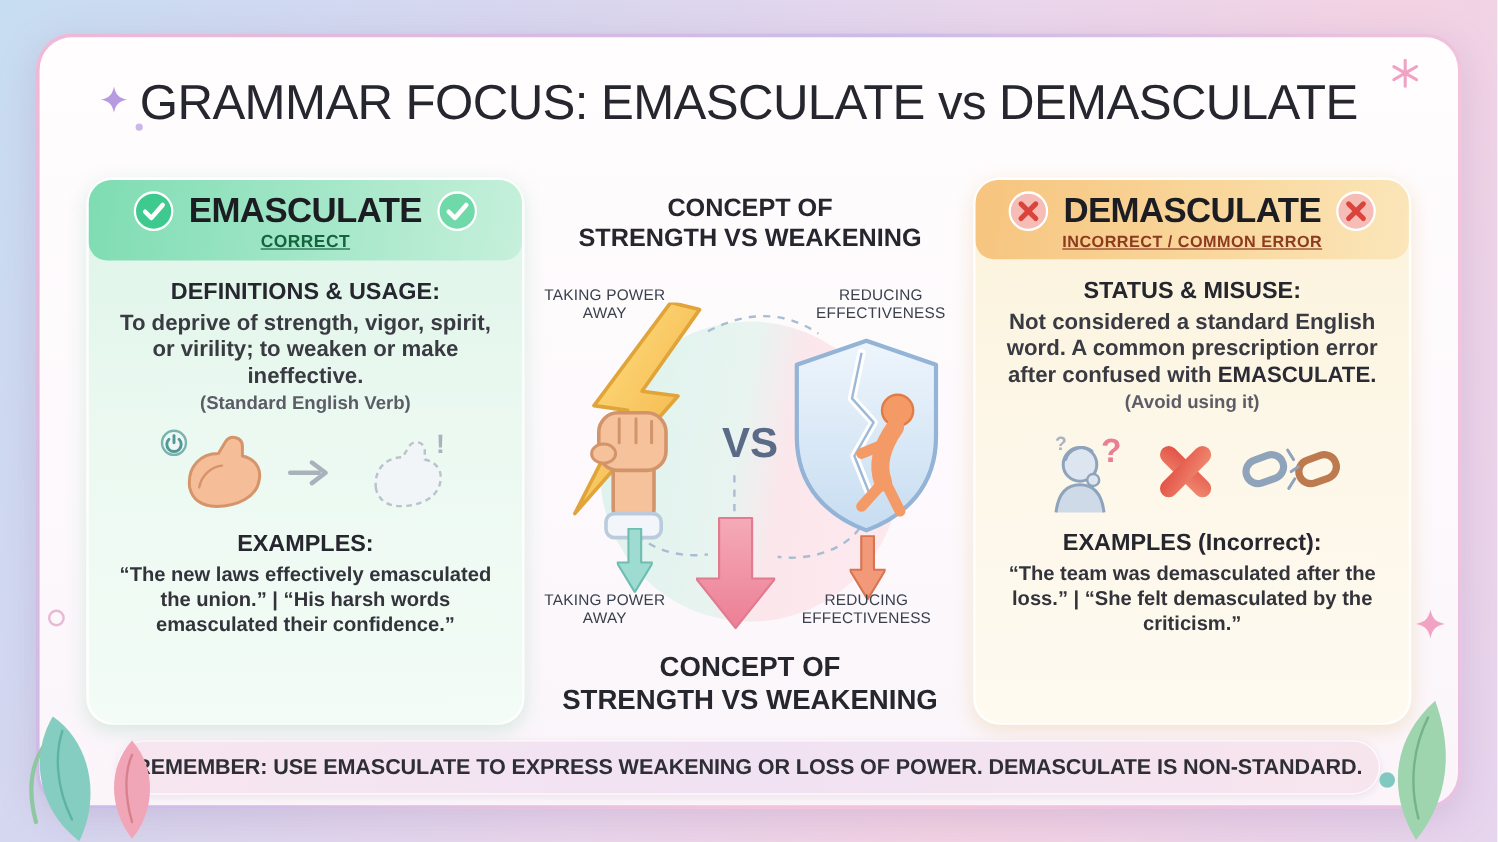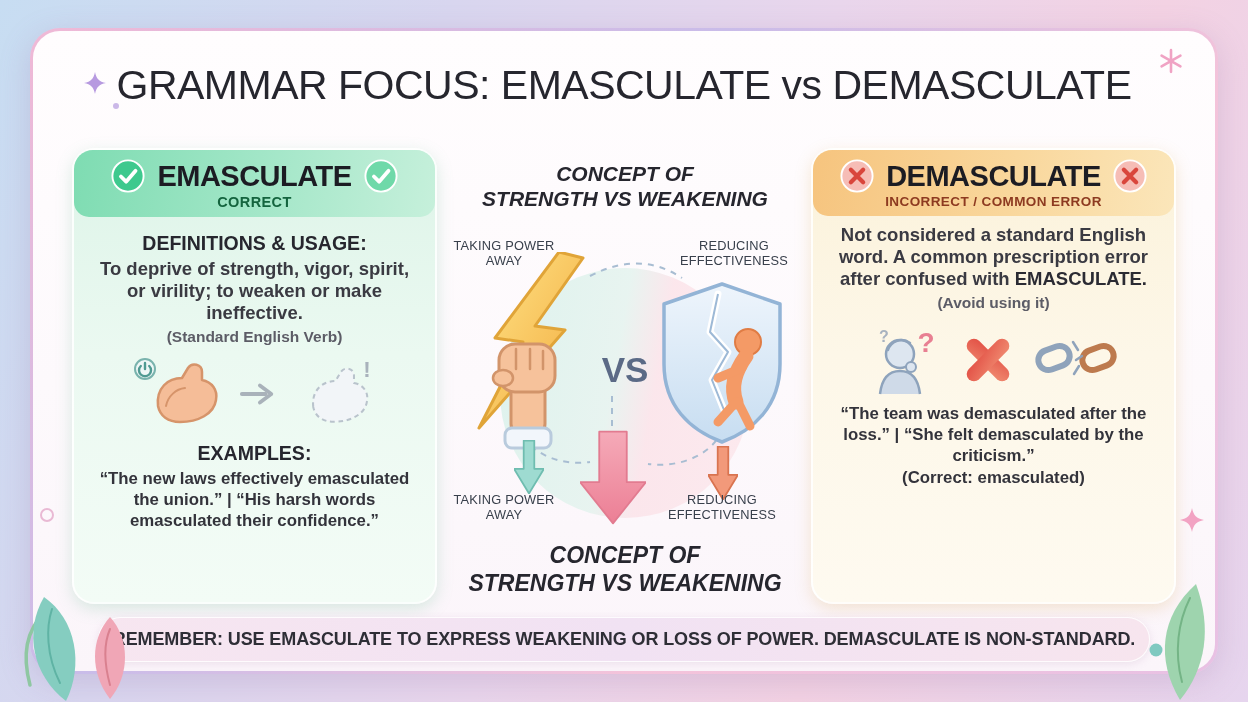--- a/index.html
+++ b/index.html
@@ -39,33 +39,33 @@
   .panel-right{
     left:811px;
     background:linear-gradient(180deg,#fbf2da 0%,#fdf7e8 45%,#fefaf0 100%);
     box-shadow:0 5px 16px rgba(220,170,90,.25);
   }
   .panel-header{ padding:9px 6px 7px; border-radius:19px 19px 15px 15px; }
   .header-green{ background:linear-gradient(100deg,#7edcb2 0%,#a5e7c9 55%,#c6f0db 100%); }
   .header-orange{ background:linear-gradient(100deg,#f6c47e 0%,#f9d79c 55%,#fbe6ba 100%); }
   .word-row{ display:flex; align-items:flex-end; justify-content:center; gap:12px; }
   .word{ font-size:29px; font-weight:800; color:#1c1c23; letter-spacing:-.5px; }
-  .verdict{ font-size:14.5px; font-weight:800; letter-spacing:.4px; margin-top:1px; }
+  .verdict{ font-size:14.5px; font-weight:800; letter-spacing:.4px; margin-top:1px;text-decoration:underline; }
   .verdict-green{ color:#14643e; }
   .verdict-orange{ color:#8d3a20; font-size:13.5px; }
   .panel-body{ padding:8px 20px 0; }
   .panel-body h3{ font-size:19.5px; font-weight:800; color:#26262e; margin:7px 0 3px; }
   .def{ font-size:18.5px; font-weight:600; color:#3a3a42; line-height:1.2; }
   .def b{ font-weight:800; color:#2b2b33; }
   .note{ font-size:15.5px; font-weight:600; color:#5c5c66; margin-top:3px; }
   .icon-row{ display:flex; align-items:center; justify-content:center; gap:14px; margin:7px 0 2px; height:82px; }
   .examples{ font-size:16.8px; font-weight:600; color:#33333b; line-height:1.27; margin-top:2px; }
   .correction{ font-size:16.8px; font-weight:700; color:#33333b; margin-top:1px; }
   
-  .concept-title{ position:absolute; z-index:6; text-align:center; font-weight:800; color:#26262e;font-style:italic; }
+  .concept-title{ position:absolute; z-index:6; text-align:center; font-weight:800; color:#26262e; }
   .concept-top{ left:448px; top:162px; width:354px; font-size:21px; line-height:1.18; }
   .concept-bottom{ left:438px; top:542px; width:374px; font-size:23px; line-height:1.2; }
   .mini-label{
     position:absolute; z-index:6; text-align:center;
     font-size:12.8px; font-weight:400; color:#39404c; line-height:1.18; letter-spacing:.2px;
   }
   .lbl-tl{ left:450px; top:238px; width:108px; }
   .lbl-tr{ left:670px; top:238px; width:128px; }
   .lbl-bl{ left:448px; top:492px; width:112px; }
   .lbl-br{ left:656px; top:492px; width:132px; }
@@ -225,20 +225,21 @@
         </svg>
         <div class="word">DEMASCULATE</div>
         <svg width="34" height="34" viewBox="0 0 36 36">
           <circle cx="18" cy="18" r="16.5" fill="#f6bdb6" stroke="#ffffff" stroke-width="2"></circle>
           <path d="M11.5 11.5 L24.5 24.5 M24.5 11.5 L11.5 24.5" stroke="#d9453c" stroke-width="4.5" stroke-linecap="round"></path>
         </svg>
       </div>
       <div class="verdict verdict-orange">INCORRECT / COMMON ERROR</div>
     </header>
     <div class="panel-body">
+      <h3>STATUS &amp; MISUSE:</h3>
       <p class="def"><span>Not considered a standard English word. A common prescription error after confused with </span><b>EMASCULATE.</b></p>
       <p class="note">(Avoid using it)</p>
       <div class="icon-row">
         <svg width="72" height="72" viewBox="0 0 72 72">
           <text x="14" y="18" font-size="16" font-weight="bold" fill="#a8b2c0" text-anchor="middle">?</text>
           <text x="56" y="28" font-size="28" font-weight="bold" fill="#e87f92" text-anchor="middle">?</text>
           <circle cx="30" cy="30" r="14" fill="#dde6f0" stroke="#8ea3bc" stroke-width="2.5"></circle>
           <path d="M18 26 a14 14 0 0 1 22 -7" fill="none" stroke="#8ea3bc" stroke-width="2.5" stroke-linecap="round"></path>
           <path d="M10 70 C12 53 20 47 30 47 C40 47 48 53 50 70" fill="#cfdae8" stroke="#8ea3bc" stroke-width="2.5"></path>
           <circle cx="41" cy="43" r="5" fill="#dde6f0" stroke="#8ea3bc" stroke-width="2"></circle>
@@ -254,22 +255,22 @@
             <rect x="-28" y="-7.5" width="56" height="15" rx="7.5" fill="url(#xG)" transform="rotate(45)"></rect>
             <rect x="-28" y="-7.5" width="56" height="15" rx="7.5" fill="url(#xG)" transform="rotate(-45)"></rect>
           </g>
         </svg>
         <svg width="84" height="56" viewBox="0 0 84 56">
           <rect x="4" y="16" width="32" height="20" rx="10" fill="none" stroke="#8fa3bb" stroke-width="6" transform="rotate(-20 20 26)"></rect>
           <rect x="48" y="16" width="32" height="20" rx="10" fill="none" stroke="#bd7a4e" stroke-width="6" transform="rotate(-20 64 26)"></rect>
           <path d="M39 10 L44 18 M45 34 L40 42 M48 24 L42 28" stroke="#8fa3bb" stroke-width="2.5" stroke-linecap="round"></path>
         </svg>
       </div>
+      <h3>EXAMPLES (Incorrect):</h3>
       <p class="examples">“The team was demasculated after the loss.” | “She felt demasculated by the criticism.”</p>
-      <p class="correction">(Correct: emasculated)</p>
     </div>
   </section>
 
   <div class="footer">
     <div class="footer-text">REMEMBER: USE EMASCULATE TO EXPRESS WEAKENING OR LOSS OF POWER. DEMASCULATE IS NON-STANDARD.</div>
   </div>
 
   <svg class="abs z7" style="left:84px; top:72px;" width="44" height="44" viewBox="0 0 44 44">
     <path d="M11 0 C12.5 7 15 9.5 22 11 C15 12.5 12.5 15 11 22 C9.5 15 7 12.5 0 11 C7 9.5 9.5 7 11 0 Z" fill="#b79ae0"></path>
     <circle cx="32" cy="34" r="3" fill="#cbb8e8"></circle>

